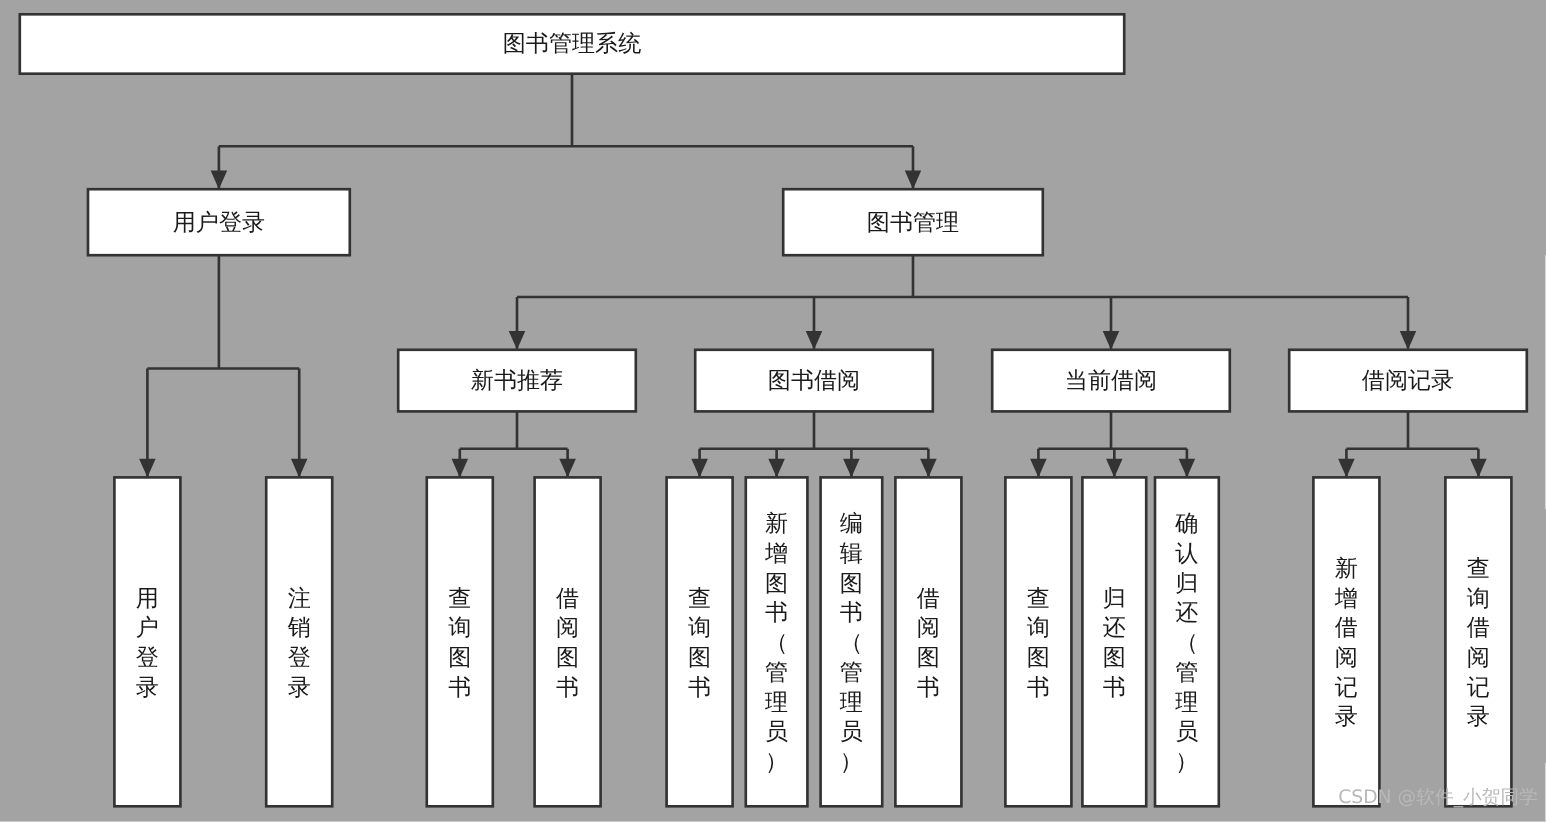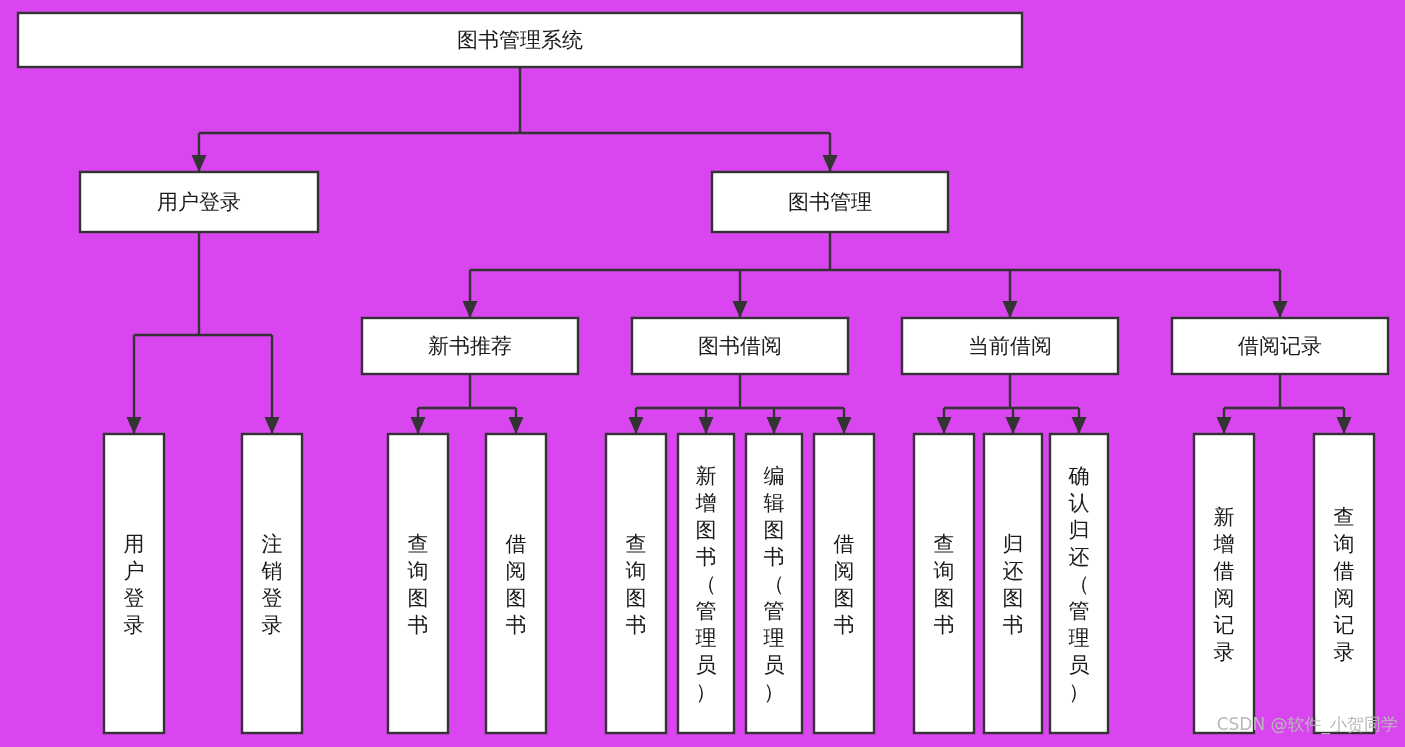--- a/index.html
+++ b/index.html
@@ -7,21 +7,21 @@
     padding: 0;
     background: #ffffff;
   }
   body {
     font-family: "Liberation Sans", "DejaVu Sans", sans-serif;
   }
   #diagram-root {
     position: relative;
     width: 1405px;
     height: 747px;
-    background: #d946ef;
+    background: #a3a3a3;
     overflow: hidden;
   }
   svg.diagram-canvas {
     position: absolute;
     top: 0;
     left: 0;
     width: 1405px;
     height: 747px;
     display: block;
   }

